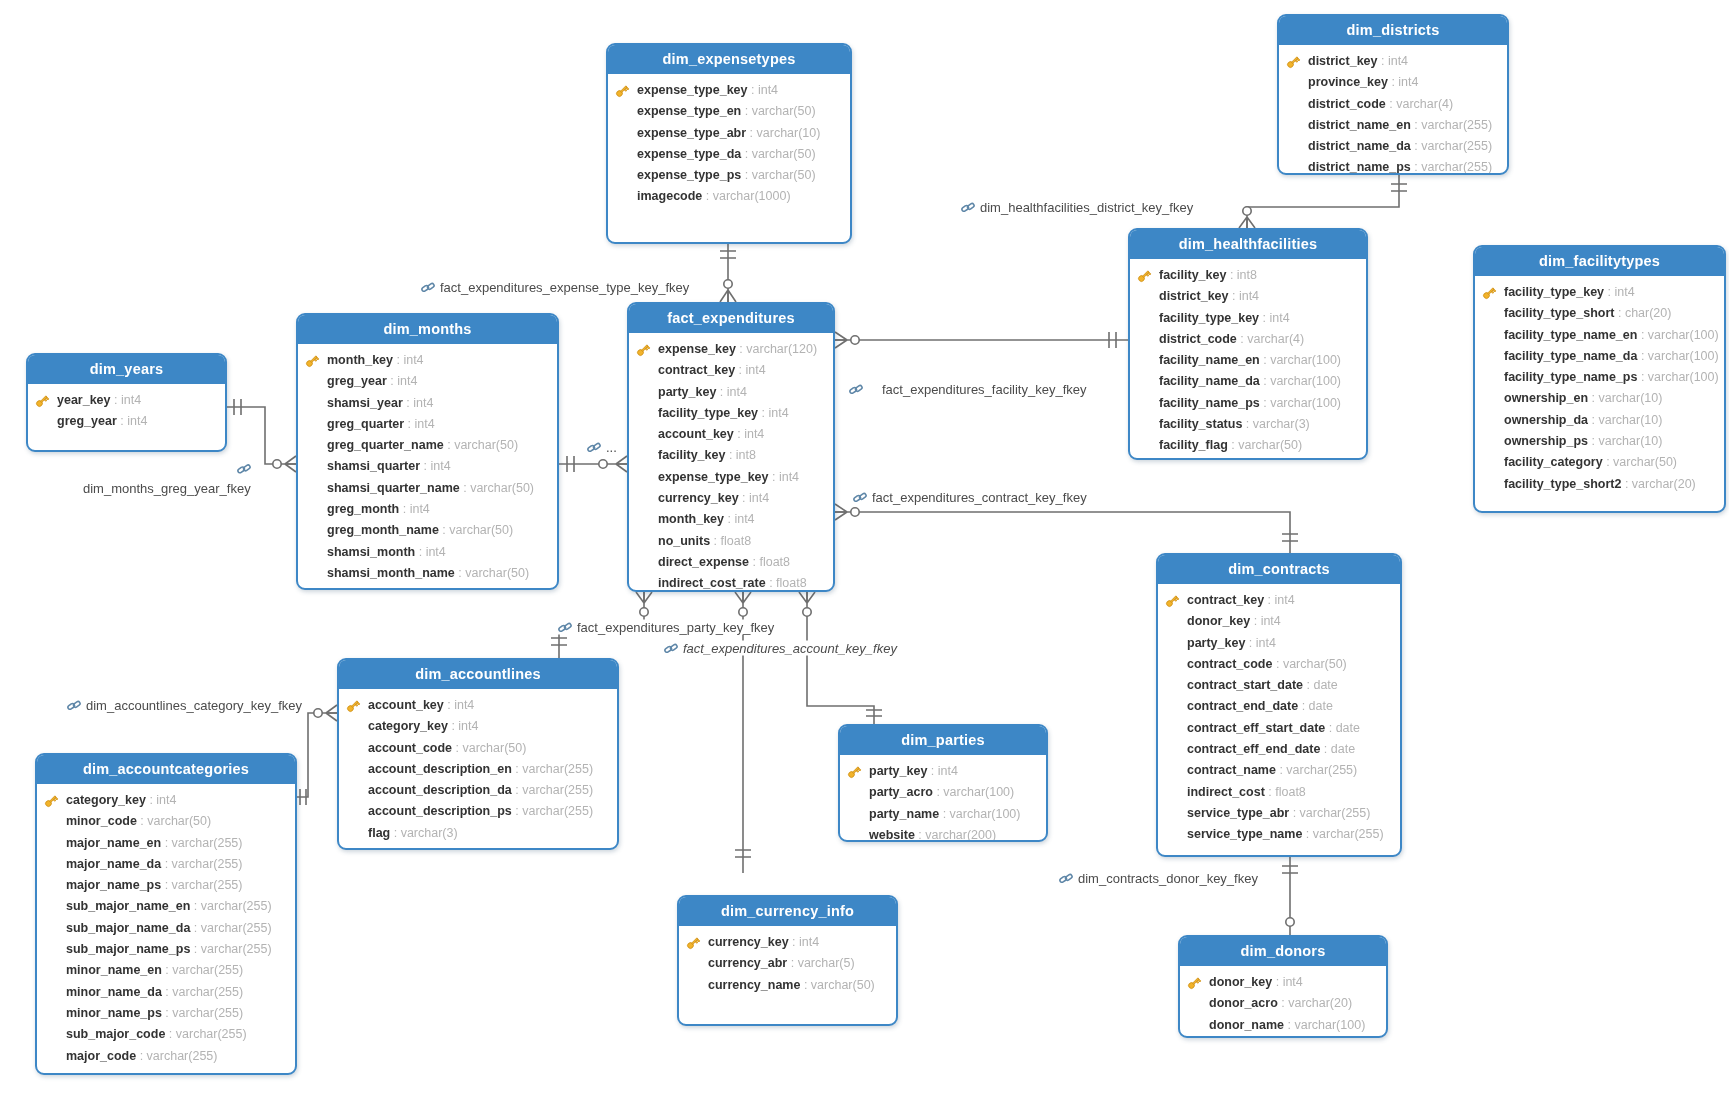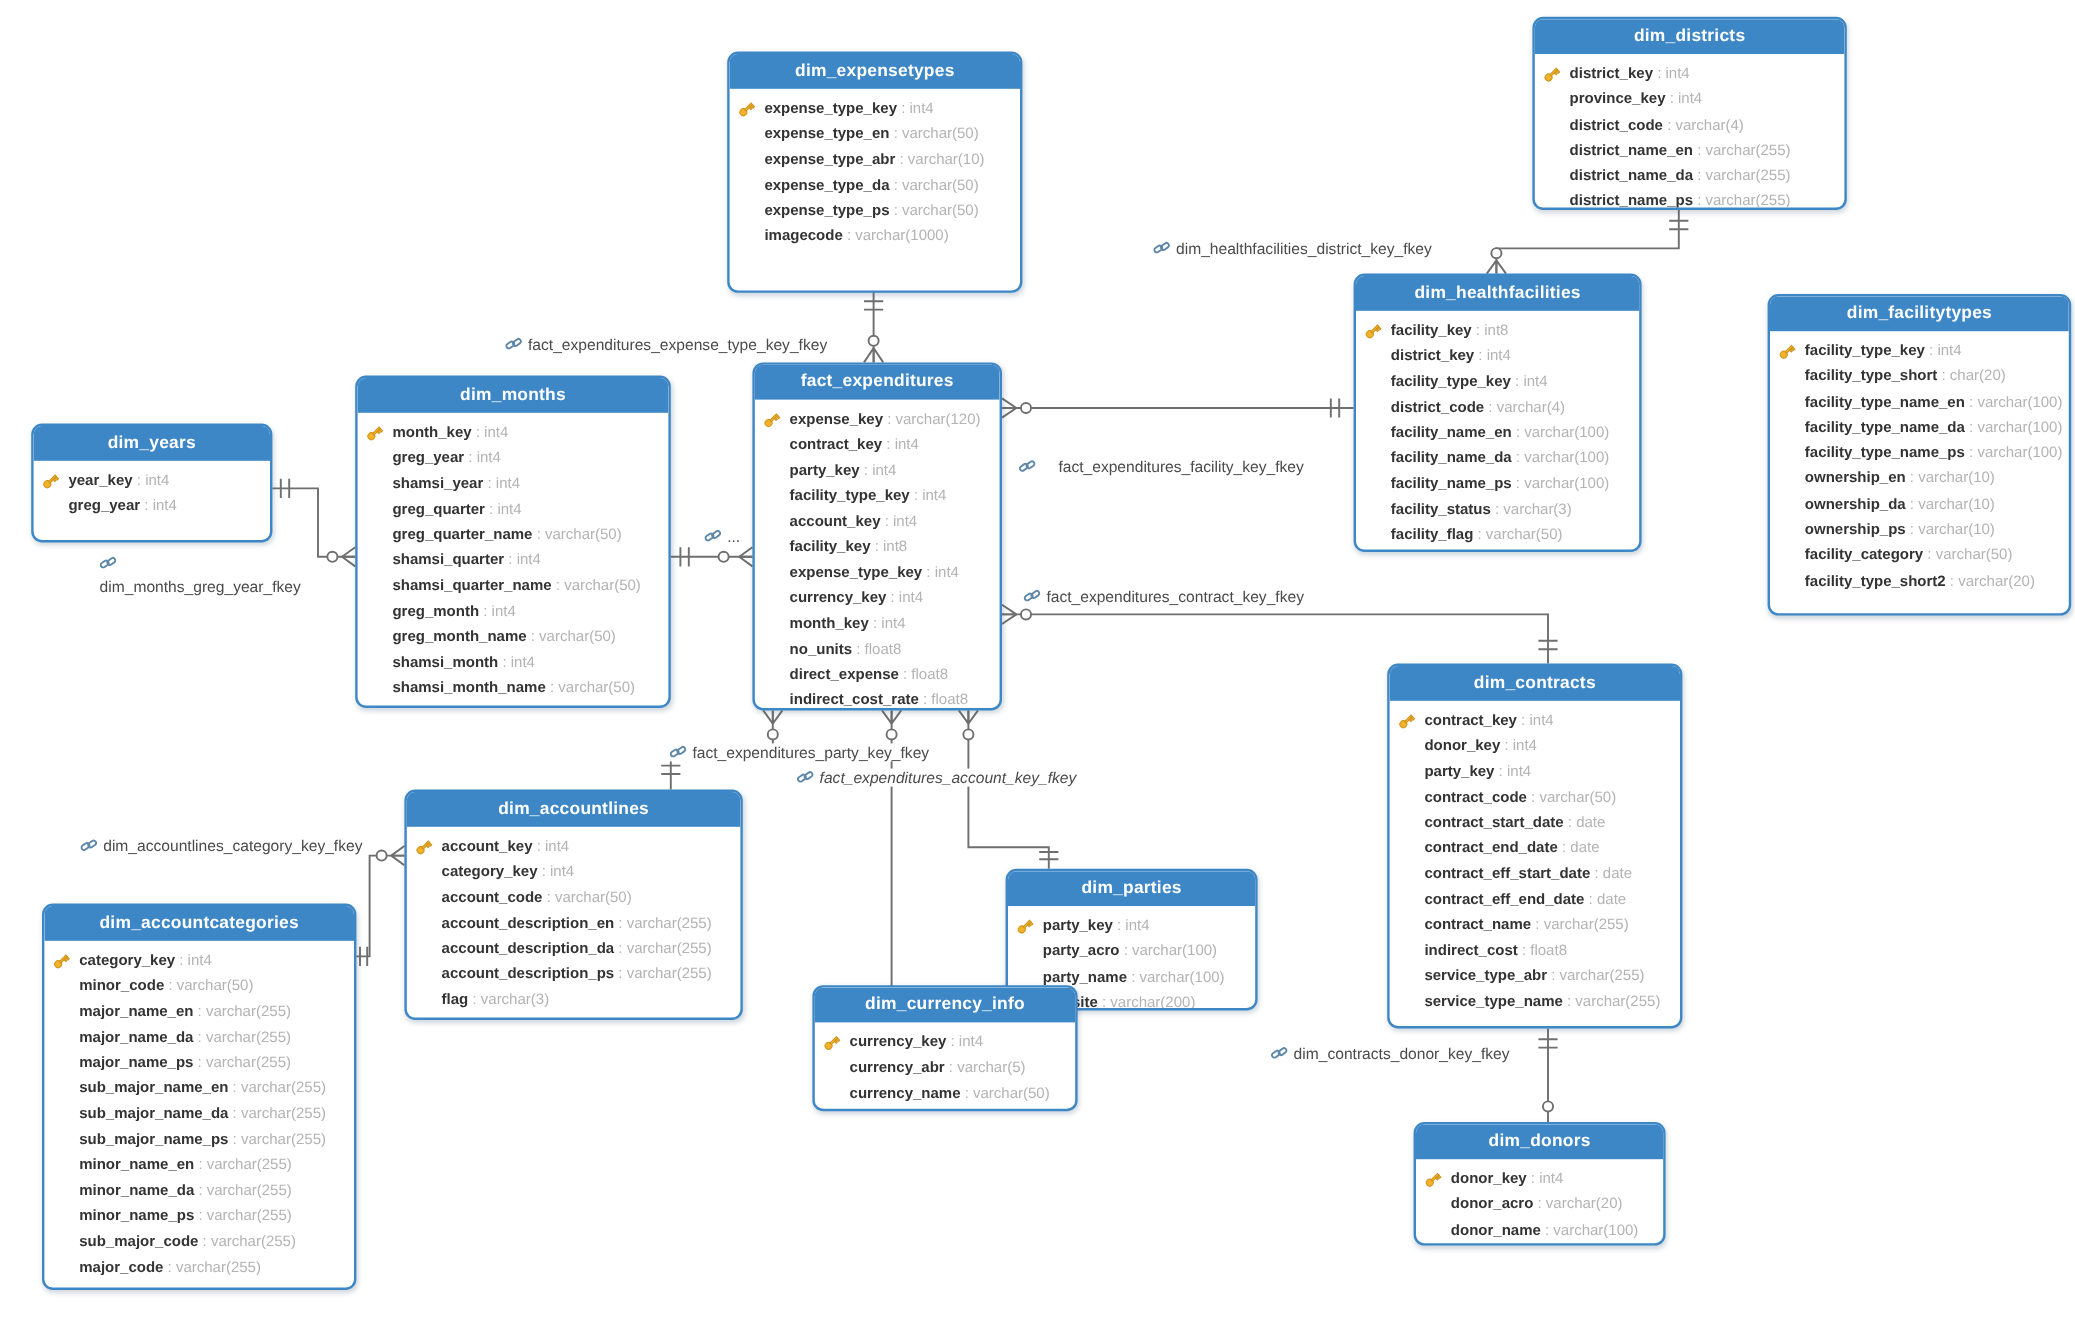--- a/index.html
+++ b/index.html
@@ -37,21 +37,21 @@
     font-size:12.5px;
   }
   .col-name{color:#333333;font-weight:bold;}
   .col-sep{color:#b3b3b3;font-weight:normal;}
   .col-type{color:#b3b3b3;font-weight:normal;}
   .pk-icon{
     position:absolute;left:6px;top:3px;width:16px;height:16px;
   }
   .fkey-label{
     position:absolute;z-index:2;
-    display:flex;align-items:flex-start;gap:5px;
+    display:flex;align-items:flex-end;gap:5px;
     background:#ffffff;
     color:#4b4b4b;
     font-size:13px;
     padding:0 3px;
     white-space:nowrap;
     transform:translateY(-50%);
   }
   .link-icon{width:14px;height:14px;flex:0 0 auto;}
   #rel-layer path, #rel-layer line{stroke:var(--line);stroke-width:1.6;fill:none;}
   #rel-layer circle{stroke:var(--line);stroke-width:1.6;fill:#ffffff;}
@@ -150,21 +150,21 @@
               <rect x="16" y="11" width="1.8" height="3.2"></rect>
             </g>
           </svg><span class="col-name">expense_type_key</span><span class="col-sep"> : </span><span class="col-type">int4</span></div>
         <div class="col-row"><span class="col-name">expense_type_en</span><span class="col-sep"> : </span><span class="col-type">varchar(50)</span></div>
         <div class="col-row"><span class="col-name">expense_type_abr</span><span class="col-sep"> : </span><span class="col-type">varchar(10)</span></div>
         <div class="col-row"><span class="col-name">expense_type_da</span><span class="col-sep"> : </span><span class="col-type">varchar(50)</span></div>
         <div class="col-row"><span class="col-name">expense_type_ps</span><span class="col-sep"> : </span><span class="col-type">varchar(50)</span></div>
         <div class="col-row"><span class="col-name">imagecode</span><span class="col-sep"> : </span><span class="col-type">varchar(1000)</span></div>
       </div>
     </div>
-    <div class="table-card" style="left: 1277px; top: 14px; width: 262px; height: 161px;">
+    <div class="table-card" style="left: 1277px; top: 14px; width: 232px; height: 161px;">
       <div class="table-title">dim_districts</div>
       <div class="col-list">
         <div class="col-row"><svg class="pk-icon" viewBox="0 0 20 20">
             <g transform="rotate(-45 10 10)" stroke="#cf9016" stroke-width="1" fill="#f2b32a">
               <circle cx="5.5" cy="10" r="3.6"></circle>
               <rect x="8.5" y="8.9" width="9.5" height="2.2"></rect>
               <rect x="13" y="11" width="1.8" height="2.6"></rect>
               <rect x="16" y="11" width="1.8" height="3.2"></rect>
             </g>
           </svg><span class="col-name">district_key</span><span class="col-sep"> : </span><span class="col-type">int4</span></div>
@@ -334,21 +334,21 @@
               <rect x="8.5" y="8.9" width="9.5" height="2.2"></rect>
               <rect x="13" y="11" width="1.8" height="2.6"></rect>
               <rect x="16" y="11" width="1.8" height="3.2"></rect>
             </g>
           </svg><span class="col-name">party_key</span><span class="col-sep"> : </span><span class="col-type">int4</span></div>
         <div class="col-row"><span class="col-name">party_acro</span><span class="col-sep"> : </span><span class="col-type">varchar(100)</span></div>
         <div class="col-row"><span class="col-name">party_name</span><span class="col-sep"> : </span><span class="col-type">varchar(100)</span></div>
         <div class="col-row"><span class="col-name">website</span><span class="col-sep"> : </span><span class="col-type">varchar(200)</span></div>
       </div>
     </div>
-    <div class="table-card" style="left: 677px; top: 821px; width: 221px; height: 105px;">
+    <div class="table-card" style="left: 677px; top: 895px; width: 221px; height: 131px;">
       <div class="table-title">dim_currency_info</div>
       <div class="col-list">
         <div class="col-row"><svg class="pk-icon" viewBox="0 0 20 20">
             <g transform="rotate(-45 10 10)" stroke="#cf9016" stroke-width="1" fill="#f2b32a">
               <circle cx="5.5" cy="10" r="3.6"></circle>
               <rect x="8.5" y="8.9" width="9.5" height="2.2"></rect>
               <rect x="13" y="11" width="1.8" height="2.6"></rect>
               <rect x="16" y="11" width="1.8" height="3.2"></rect>
             </g>
           </svg><span class="col-name">currency_key</span><span class="col-sep"> : </span><span class="col-type">int4</span></div>

